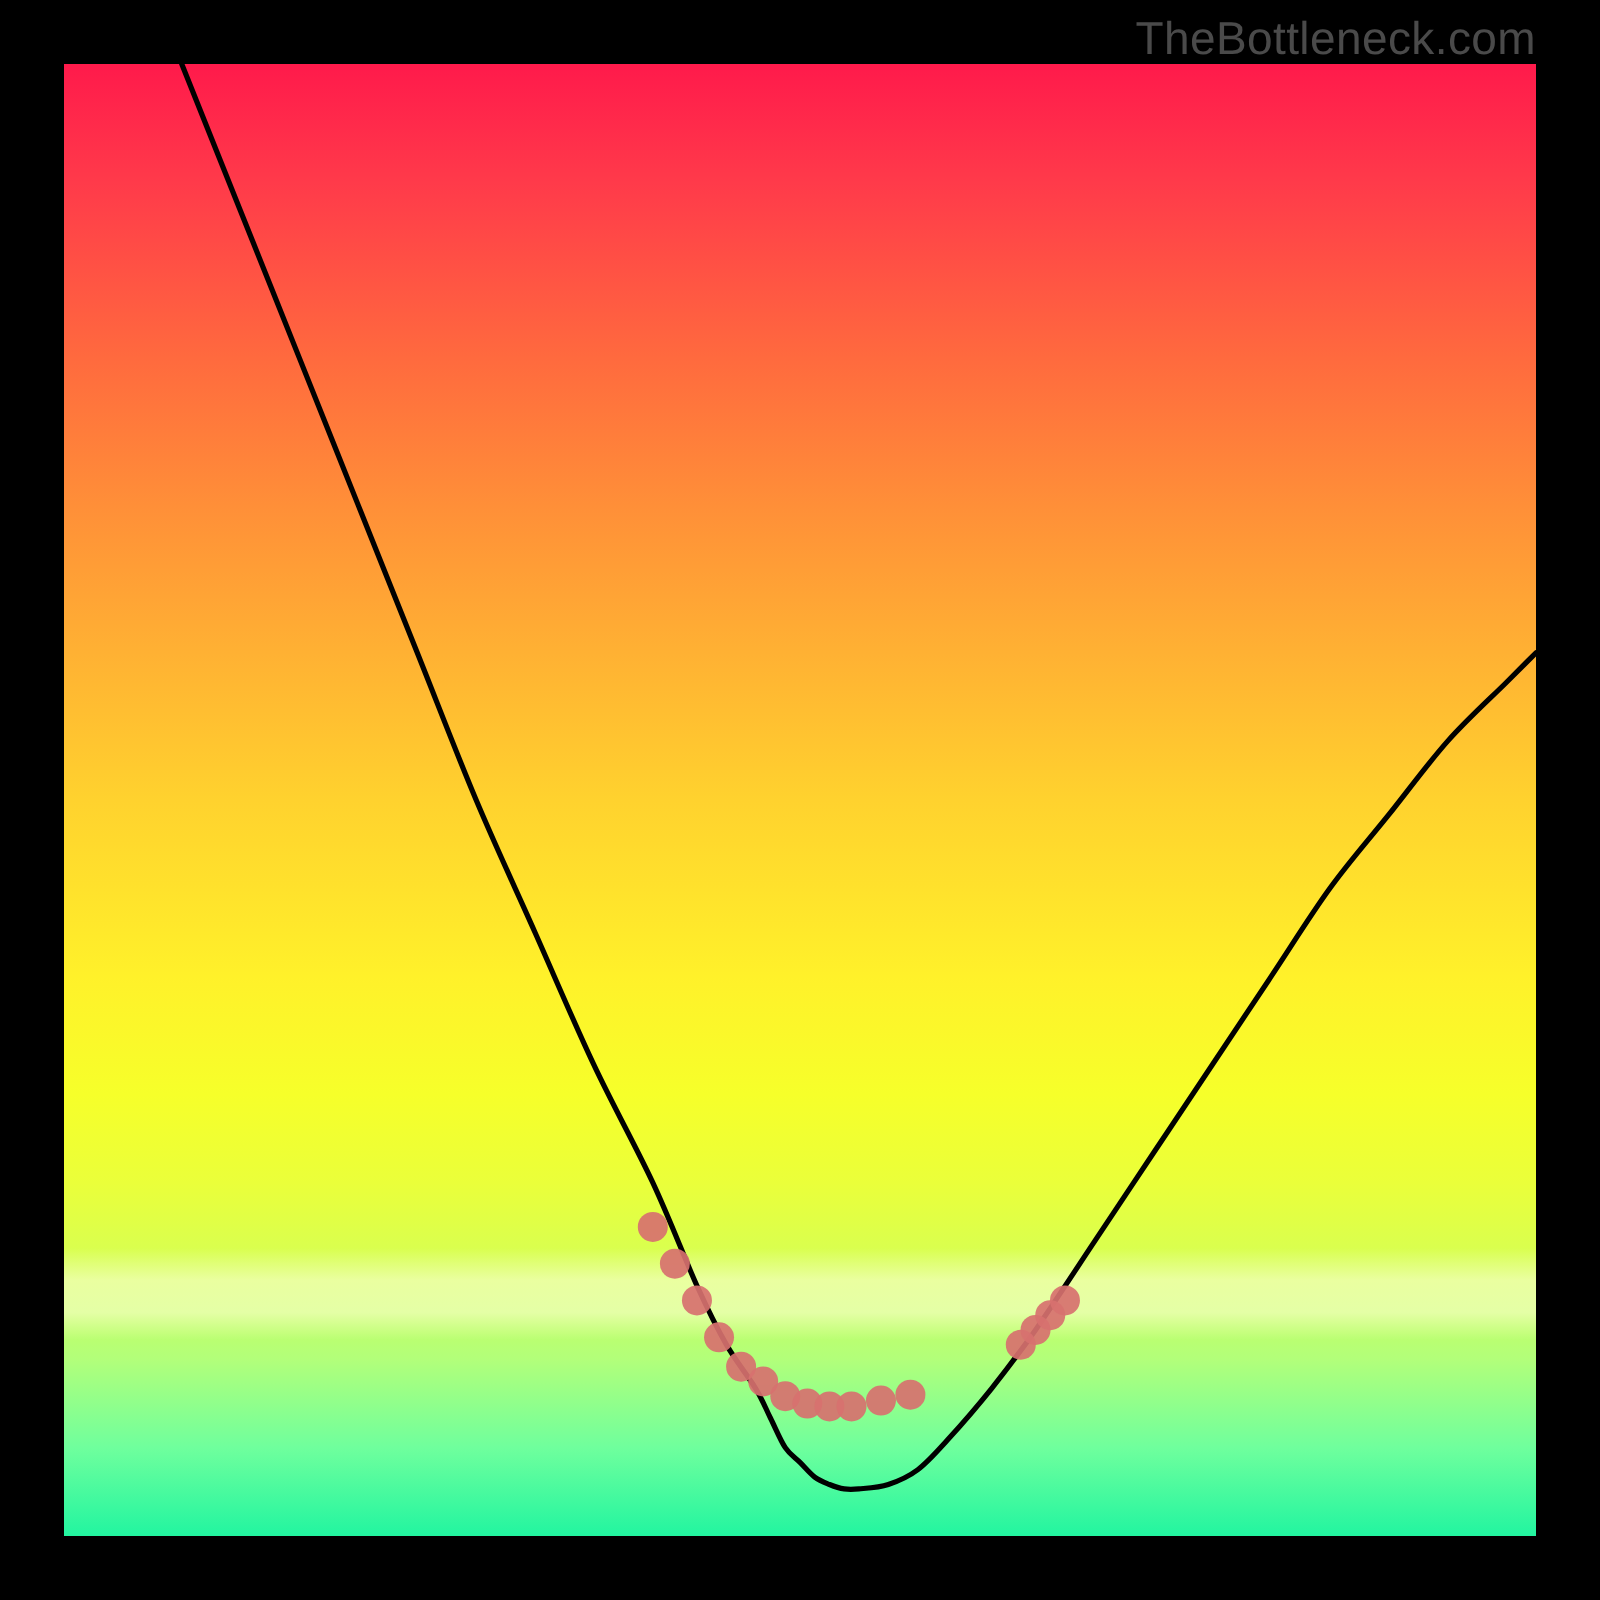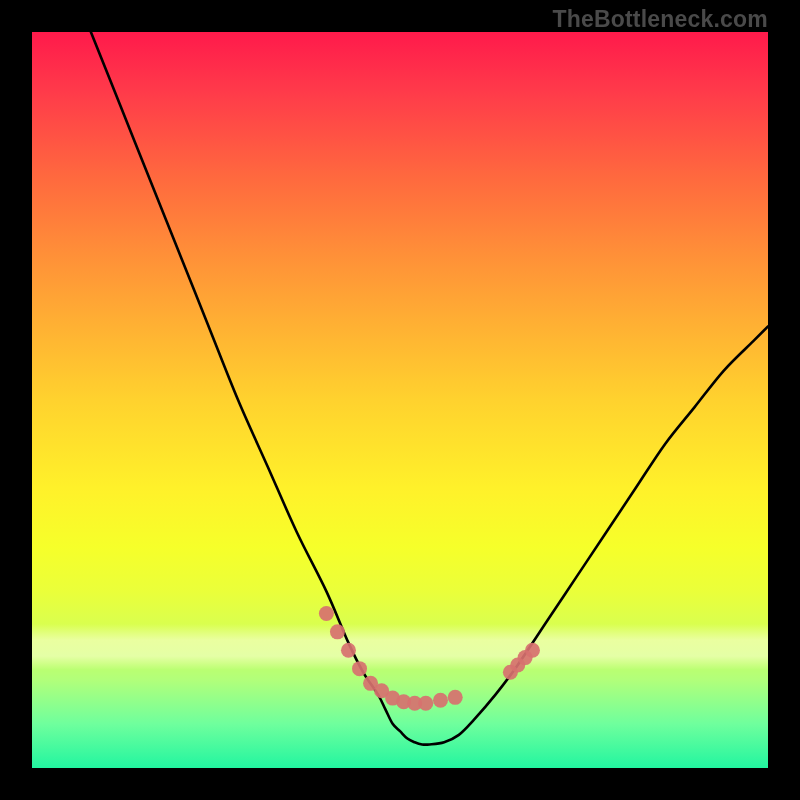--- a/index.html
+++ b/index.html
@@ -51,21 +51,21 @@
     background: linear-gradient(to bottom, rgba(255,255,220,0.0) 0%, rgba(255,255,218,0.55) 35%, rgba(255,255,218,0.55) 70%, rgba(255,255,218,0.0) 100%);
     pointer-events: none;
   }
   .watermark {
     position: absolute;
     top: 6px;
     right: 32px;
     color: #4a4a4a;
     font-size: 23px;
     letter-spacing: 0.2px;
-    font-weight: 700;
+    font-weight: 400;
   }
   svg.curve {
     position: absolute;
     inset: 0;
     width: 736px;
     height: 736px;
     pointer-events: none;
   }
 </style>
 </head>

